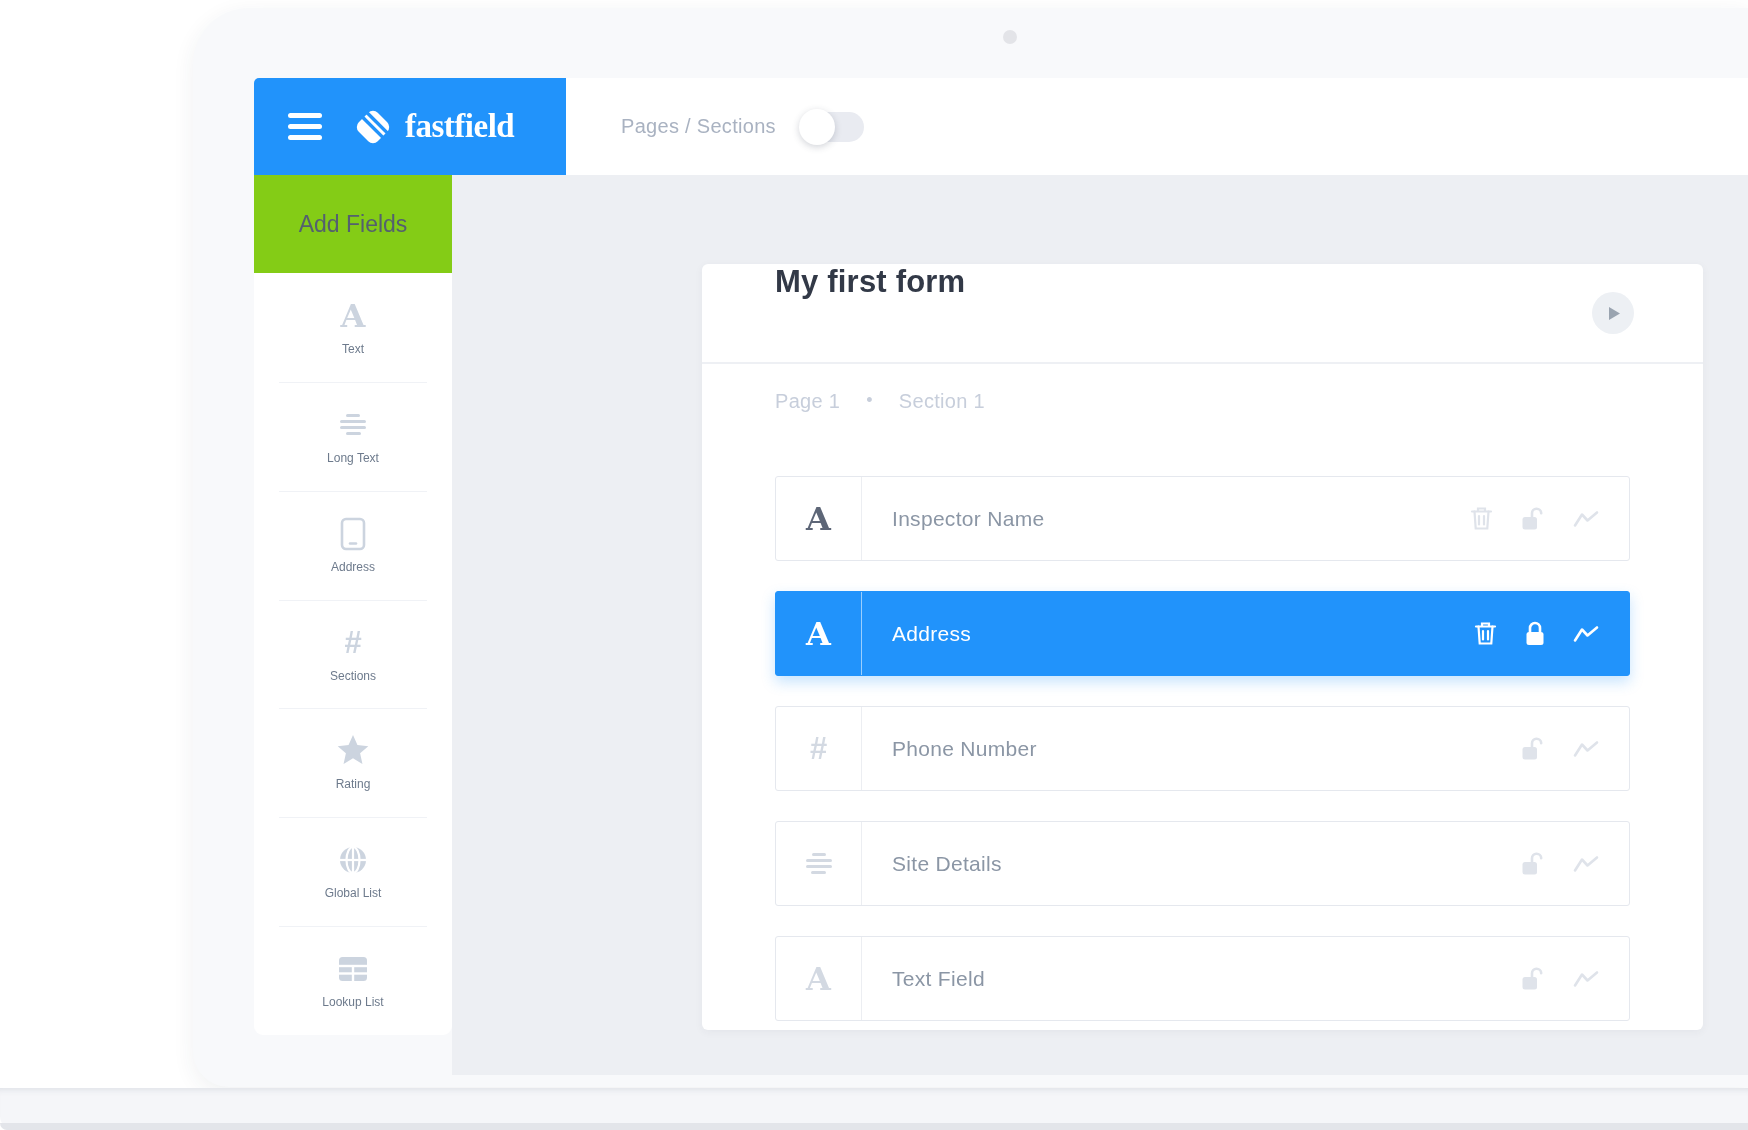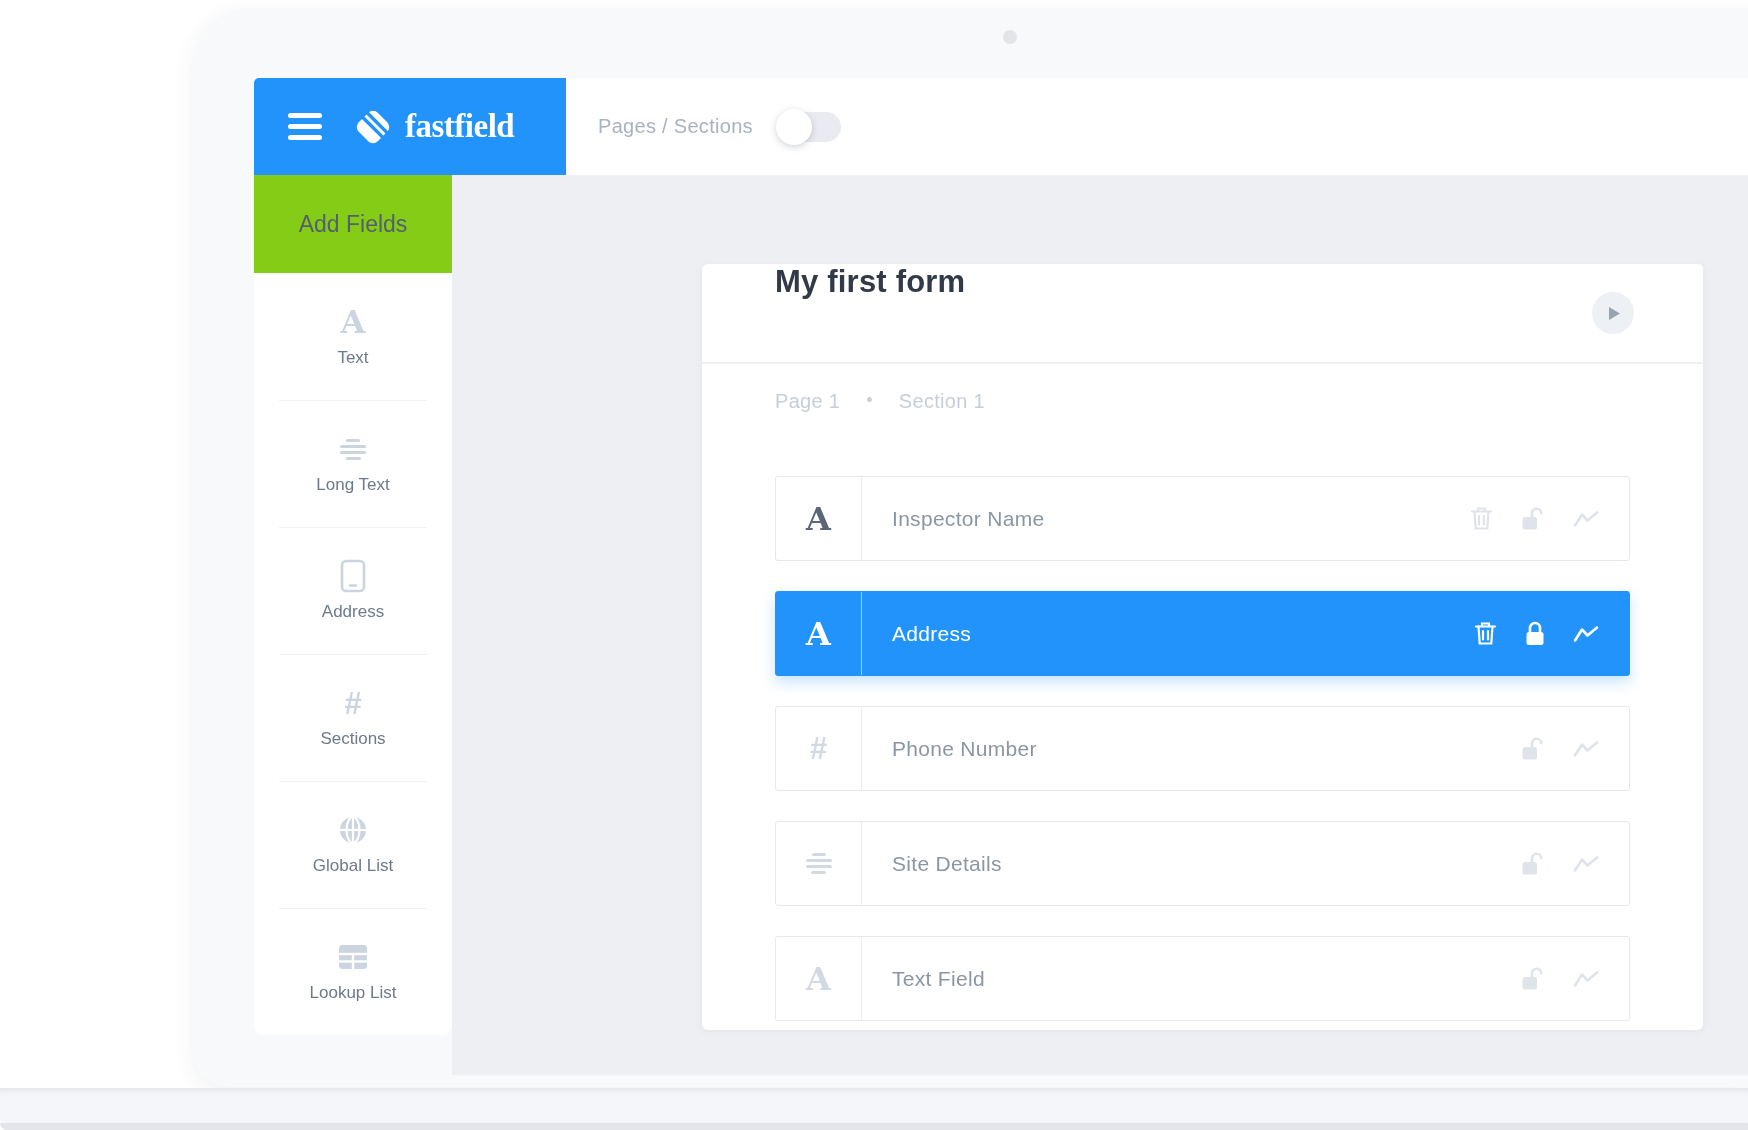--- a/index.html
+++ b/index.html
@@ -21,40 +21,40 @@
   
   .blue-header { position:absolute; left:61px; top:70px; width:312px; height:97px;
                  background:#2193fb; border-radius:5px 0 0 0;
                  display:flex; align-items:center; padding-left:34px; }
   .hamburger { width:34px; display:flex; flex-direction:column; gap:6px; cursor:pointer; }
   .hamburger span { display:block; height:5px; border-radius:3px; background:#fff; }
   .logo-mark { margin-left:28px; width:46px; height:46px; }
   .logo-text { color:#fff; font-size:33px; font-weight:700; letter-spacing:-.5px; margin-left:9px;font-family:Liberation Serif, serif; }
 
   .top-bar { position:absolute; left:373px; top:70px; right:0; height:97px; background:#ffffff;
-             display:flex; align-items:center; padding-left:32px; }
+             display:flex; align-items:center; padding-left:55px; }
   .top-bar-label { font-size:20px; color:#a9b2c1; letter-spacing:.3px; }
   .toggle { position:relative; width:62px; height:30px; margin-left:26px; cursor:pointer; }
   .toggle .track { position:absolute; inset:0; background:#e9ebf1; border-radius:16px; }
   .toggle .knob { position:absolute; left:-3px; top:-3px; width:36px; height:36px;
                   background:#fff; border-radius:50%;
                   box-shadow:0 2px 7px rgba(50,60,80,.22); }
 
   
   .sidebar { position:absolute; left:61px; top:167px; width:198px; height:860px;
              background:#fff; border-radius:0 0 9px 9px; }
   .sidebar-title { height:98px; background:#84cc16; display:flex; align-items:center;
                    justify-content:center; font-size:23px; color:#54606f; }
   .sidebar-list { display:flex; flex-direction:column; height:762px; list-style:none; }
   .sidebar-item { flex:1; position:relative; display:flex; flex-direction:column;
                   align-items:center; justify-content:center; gap:9px; cursor:pointer; }
   .sidebar-item:not(:first-child)::before { content:""; position:absolute; top:0; left:25px;
                   right:25px; height:1px; background:#f0f2f6; }
   .sidebar-item .icon { color:#ccd4df; height:34px; display:flex; align-items:center; justify-content:center; }
-  .sidebar-item .label { font-size:17px; color:#6d7a8c; }
+  .sidebar-item .label { font-size:12px; color:#6d7a8c; }
 
   .glyph-a { font-family:"DejaVu Serif", serif; font-weight:700; font-size:32px; line-height:1; }
   .glyph-hash { font-weight:700; font-size:31px; line-height:1; }
   .lines-icon { display:flex; flex-direction:column; gap:3px; align-items:center; }
   .lines-icon i { display:block; height:3px; border-radius:2px; background:currentColor; }
   .grid-icon { display:grid; grid-template-columns:11px 11px; gap:3px; }
   .grid-icon i { display:block; width:11px; height:11px; border-radius:2px; background:currentColor; }
 
   
   .content { position:absolute; left:259px; top:167px; right:0; height:900px; background:#edeff3; }
@@ -151,20 +151,28 @@
           <span class="label">Address</span>
         </li>
         <li class="sidebar-item">
           <span class="icon">
             <span class="glyph-hash">#</span>
           </span>
           <span class="label">Sections</span>
         </li>
         <li class="sidebar-item">
           <span class="icon">
+            <svg width="34" height="32" viewBox="0 0 24 23">
+              <path d="M12 0l3.2 7.2 7.8.8-5.9 5.2 1.7 7.7L12 16.8 5.2 20.9l1.7-7.7L1 8l7.8-.8z" fill="currentColor"></path>
+            </svg>
+          </span>
+          <span class="label">Rating</span>
+        </li>
+        <li class="sidebar-item">
+          <span class="icon">
             <svg width="32" height="32" viewBox="0 0 32 32">
               <circle cx="16" cy="16" r="13" fill="currentColor"></circle>
               <g stroke="#ffffff" stroke-width="2.2" fill="none">
                 <line x1="3" y1="16" x2="29" y2="16"></line>
                 <line x1="16" y1="3" x2="16" y2="29"></line>
                 <ellipse cx="16" cy="16" rx="6.5" ry="13"></ellipse>
               </g>
             </svg>
           </span>
           <span class="label">Global List</span>

